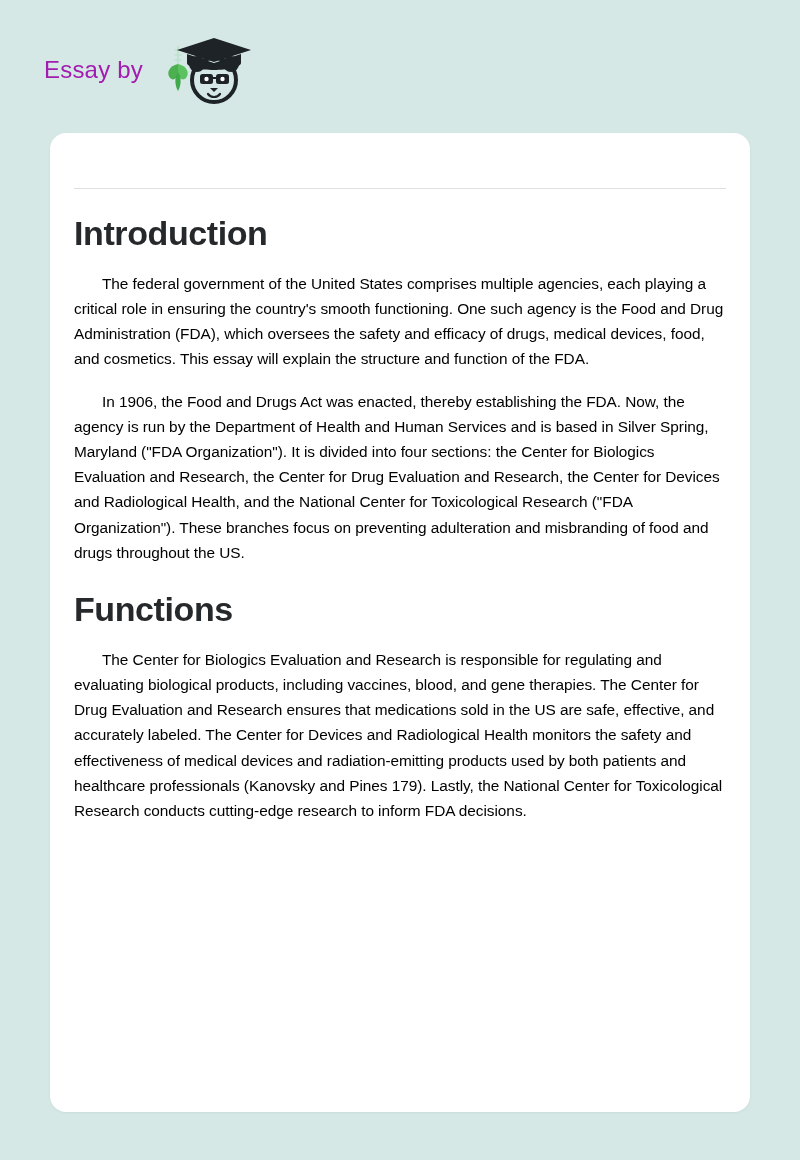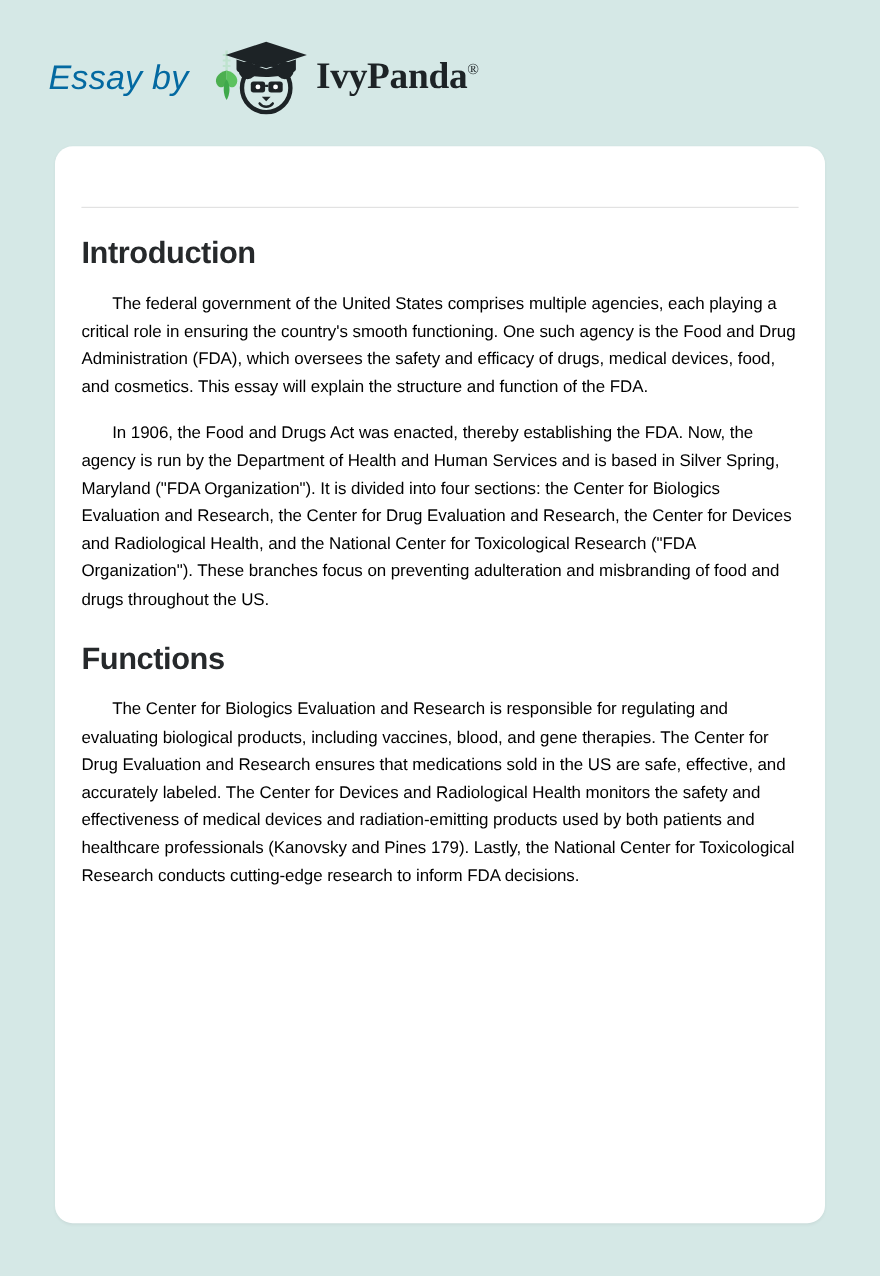--- a/index.html
+++ b/index.html
@@ -24,26 +24,25 @@
   .brand-bar {
     position: absolute;
     left: 44px;
     top: 30px;
     height: 80px;
     display: flex;
     align-items: center;
     gap: 14px;
   }
   .brand-essay-by {
-    font-size: 31px;
+    font-size: 24px;
     font-weight: 400;
-    color: #0369a1;
+    color: #a21caf;
     letter-spacing: 0.2px;
     line-height: 1;
-    font-style: italic;
   }
   .brand-logo {
     display: flex;
     align-items: center;
     gap: 8px;
   }
   .panda-mark {
     width: 98px;
     height: 68px;
     display: block;
@@ -114,21 +113,21 @@
 
   .divider {
     height: 1px;
     background: #dfdfdf;
     margin-top: 21px;
     margin-bottom: 0;
     border: 0;
   }
 
   .section-heading {
-    font-size: 28px;
+    font-size: 34px;
     font-weight: bold;
     color: #26292b;
     margin: 24px 0 0 0;
     letter-spacing: -0.4px;
     line-height: 1.2;
   }
 
   .body-paragraph {
     font-size: 15.4px;
     line-height: 25.2px;
@@ -169,21 +168,20 @@
 
         <rect x="43" y="38" width="13" height="10" rx="2.5" fill="#1d2326"></rect>
         <rect x="59" y="38" width="13" height="10" rx="2.5" fill="#1d2326"></rect>
         <line x1="56" y1="42" x2="59" y2="42" stroke="#1d2326" stroke-width="2"></line>
         <circle cx="49.5" cy="43" r="2.2" fill="#ffffff"></circle>
         <circle cx="65.5" cy="43" r="2.2" fill="#ffffff"></circle>
 
         <path d="M53 52 L61 52 L57 56 Z" fill="#1d2326"></path>
         <path d="M51 58 C54 62 60 62 63 58" fill="none" stroke="#1d2326" stroke-width="2.2" stroke-linecap="round"></path>
       </svg>
-      <span class="brand-wordmark"><span>IvyPanda</span><sup>®</sup></span>
     </div>
   </div>
 
   <div class="paper">
 
 
 
     <hr class="divider">
 
     <h2 class="section-heading">Introduction</h2>

